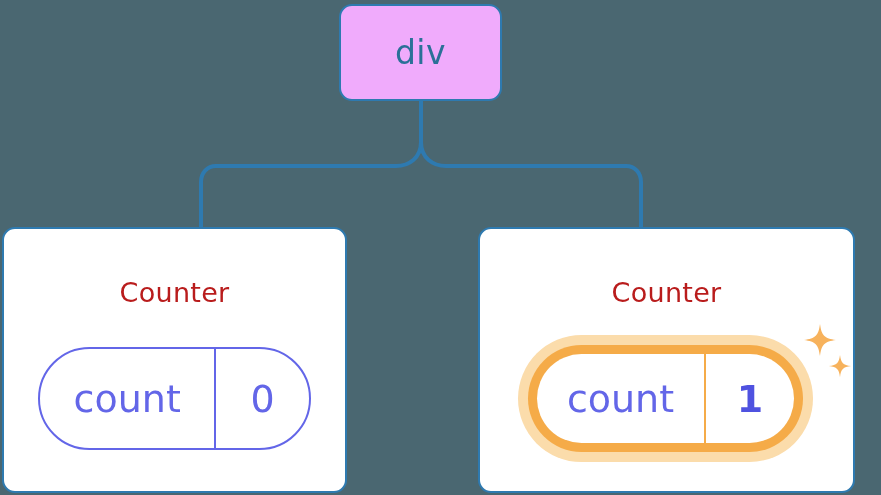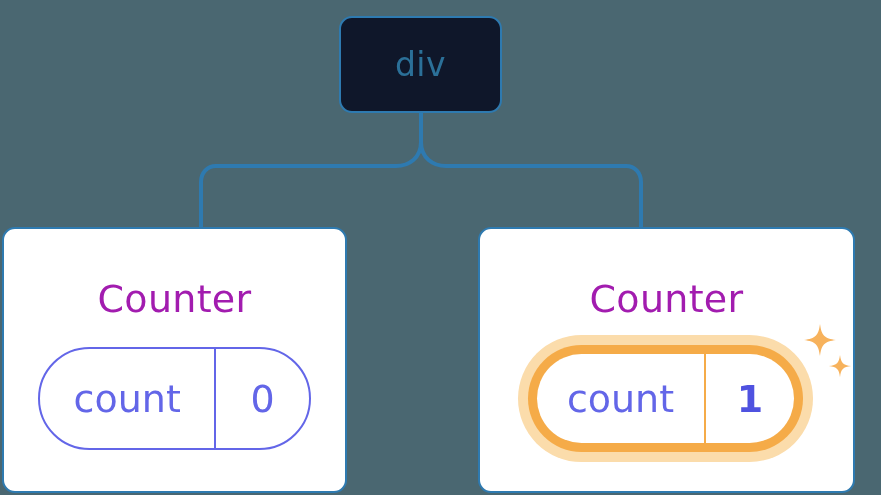--- a/index.html
+++ b/index.html
@@ -27,24 +27,24 @@
     top: 0;
     width: 881px;
     height: 495px;
     pointer-events: none;
   }
 
   
   .node-root {
     position: absolute;
     left: 339px;
-    top: 16px;
+    top: 4px;
     width: 163px;
     height: 97px;
-    background: #0f172a;
+    background: #f0abfc;
     border: 2px solid #2e7ab0;
     border-radius: 13px;
     box-sizing: border-box;
     display: flex;
     align-items: center;
     justify-content: center;
   }
   .node-root-label {
     font-size: 33px;
     color: #2b7098;
@@ -70,22 +70,22 @@
     top: 227px;
     width: 377px;
     height: 266px;
   }
   .card-title {
     position: absolute;
     left: 0;
     right: 0;
     top: 48px;
     text-align: center;
-    font-size: 38px;
-    color: #a21caf;
+    font-size: 27px;
+    color: #b91c1c;
     letter-spacing: 0.3px;
   }
 
   
   .pill-wrap {
     position: absolute;
   }
   .pill-wrap-left {
     left: 38px;
     top: 347px;

